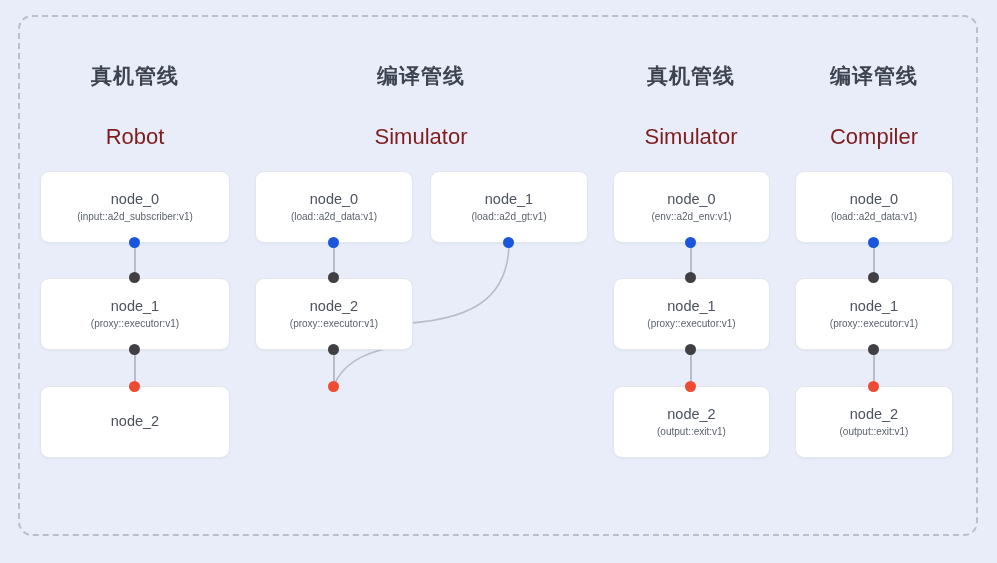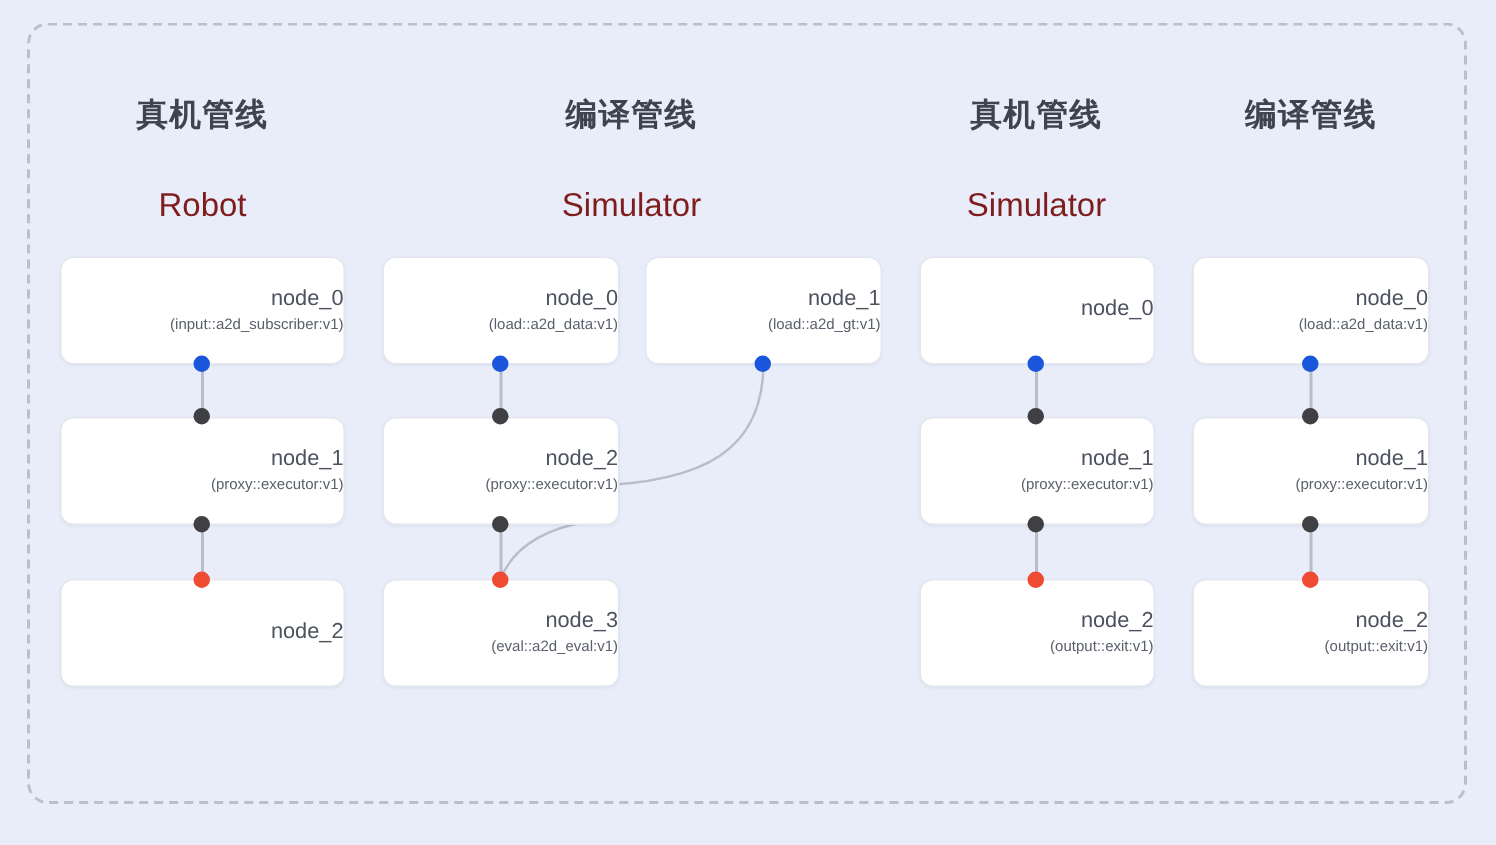--- a/index.html
+++ b/index.html
@@ -44,21 +44,21 @@
   }
   .node {
     position: absolute;
     box-sizing: border-box;
     background: #ffffff;
     border: 1px solid #e3e6ee;
     border-radius: 9px;
     box-shadow: 0 1px 2px rgba(40,50,80,0.05);
     display: flex;
     flex-direction: column;
-    align-items: flex-end;
+    align-items: center;
     justify-content: center;
     text-align: center;
   }
   .node-name {
     font-size: 14.5px;
     color: #4c525e;
     line-height: 1.35;
   }
   .node-kind {
     font-size: 10px;
@@ -97,20 +97,21 @@
   <div class="col-title" style="left:35px; top:62px; width:200px;">真机管线</div>
   <div class="col-subtitle" style="left:35px; top:124px; width:200px;">Robot</div>
 
   <div class="col-title" style="left:321px; top:62px; width:200px;">编译管线</div>
   <div class="col-subtitle" style="left:321px; top:124px; width:200px;">Simulator</div>
 
   <div class="col-title" style="left:591px; top:62px; width:200px;">真机管线</div>
   <div class="col-subtitle" style="left:591px; top:124px; width:200px;">Simulator</div>
 
   <div class="col-title" style="left:774px; top:62px; width:200px;">编译管线</div>
+  <div class="col-subtitle" style="left:774px; top:124px; width:200px;">Compiler</div>
 
   <svg class="curves">
     <path d="M 509,242 C 509,300 470,322 392,324" fill="none" stroke="#b7bdc9" stroke-width="1.6"></path>
     <path d="M 390,348 C 368,352 344,362 334,385" fill="none" stroke="#b7bdc9" stroke-width="1.6"></path>
   </svg>
 
   <div class="edge-line" style="left:134px; top:242px; height:36px;"></div>
   <div class="edge-line" style="left:134px; top:348px; height:38px;"></div>
 
   <div class="node" style="left:40px; top:171px; width:190px; height:72px;">
@@ -137,35 +138,32 @@
     <div class="node-kind">(load::a2d_data:v1)</div>
   </div>
   <div class="node" style="left:430px; top:171px; width:158px; height:72px;">
     <div class="node-name">node_1</div>
     <div class="node-kind">(load::a2d_gt:v1)</div>
   </div>
   <div class="node" style="left:255px; top:278px; width:158px; height:72px;">
     <div class="node-name">node_2</div>
     <div class="node-kind">(proxy::executor:v1)</div>
   </div>
-  <div class="node" style="left:255px; top:386px; width:158px; height:72px;">
-    <div class="node-name">node_3</div>
-    <div class="node-kind">(eval::a2d_eval:v1)</div>
-  </div>
   <div class="dot blue" style="left:328px; top:237px;"></div>
   <div class="dot blue" style="left:503px; top:237px;"></div>
   <div class="dot black" style="left:328px; top:272px;"></div>
   <div class="dot black" style="left:328px; top:344px;"></div>
   <div class="dot red" style="left:328px; top:381px;"></div>
 
   <div class="edge-line" style="left:690px; top:242px; height:36px;"></div>
   <div class="edge-line" style="left:690px; top:348px; height:38px;"></div>
 
   <div class="node" style="left:613px; top:171px; width:157px; height:72px;">
     <div class="node-name">node_0</div>
+    <div class="node-kind">(env::a2d_env:v1)</div>
   </div>
   <div class="node" style="left:613px; top:278px; width:157px; height:72px;">
     <div class="node-name">node_1</div>
     <div class="node-kind">(proxy::executor:v1)</div>
   </div>
   <div class="node" style="left:613px; top:386px; width:157px; height:72px;">
     <div class="node-name">node_2</div>
     <div class="node-kind">(output::exit:v1)</div>
   </div>
   <div class="dot blue" style="left:685px; top:237px;"></div>

